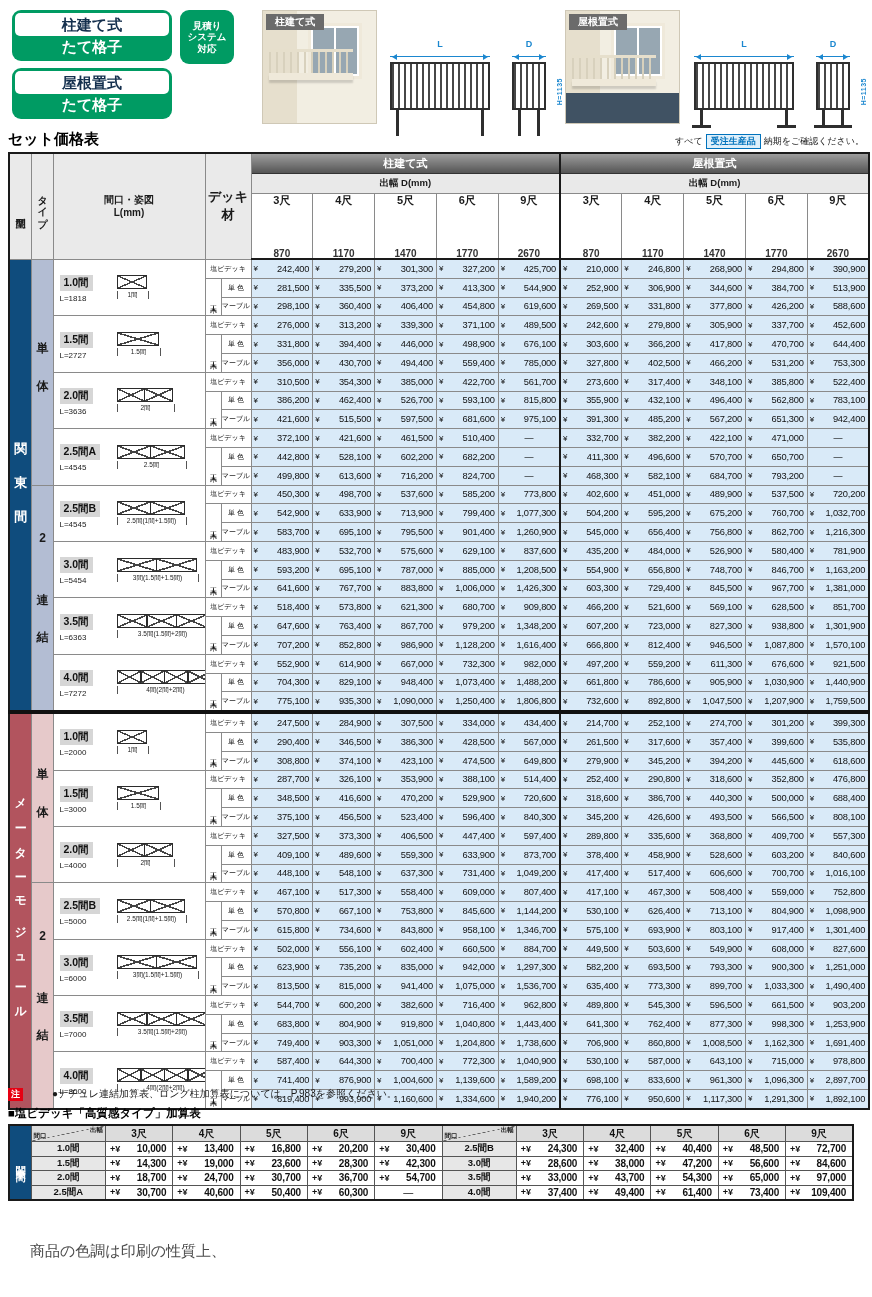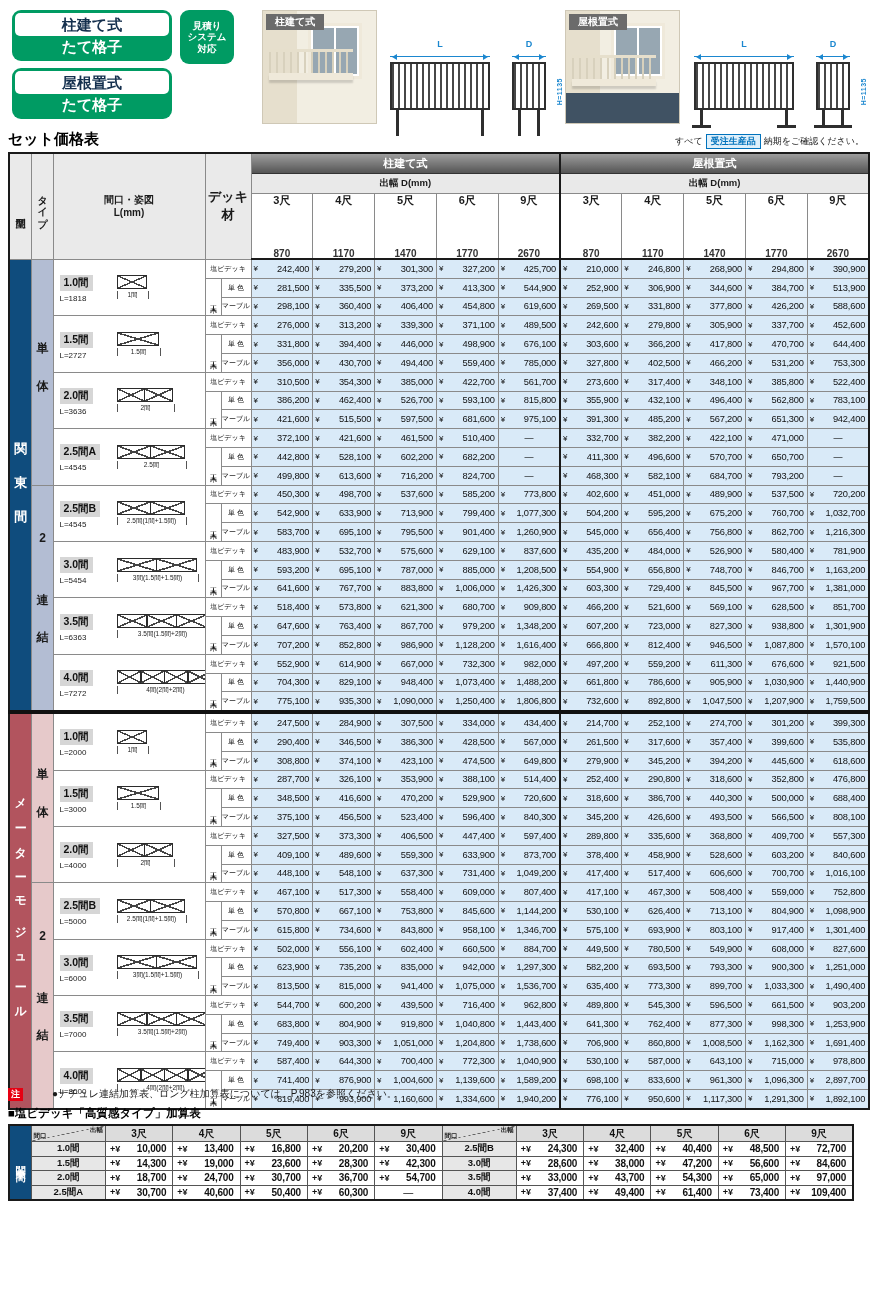--- a/index.html
+++ b/index.html
@@ -2755,21 +2755,21 @@
           </td>
           <td class="price bt2 thickL2">
             <div class="cellin">
               <span class="yen">¥</span>
               <span class="val">449,500</span>
             </div>
           </td>
           <td class="price bt2">
             <div class="cellin">
               <span class="yen">¥</span>
-              <span class="val">780,500</span>
+              <span class="val">503,600</span>
             </div>
           </td>
           <td class="price bt2">
             <div class="cellin">
               <span class="yen">¥</span>
               <span class="val">549,900</span>
             </div>
           </td>
           <td class="price bt2">
             <div class="cellin">
@@ -2934,21 +2934,21 @@
           </td>
           <td class="price bt2">
             <div class="cellin">
               <span class="yen">¥</span>
               <span class="val">600,200</span>
             </div>
           </td>
           <td class="price bt2">
             <div class="cellin">
               <span class="yen">¥</span>
-              <span class="val">439,500</span>
+              <span class="val">382,600</span>
             </div>
           </td>
           <td class="price bt2">
             <div class="cellin">
               <span class="yen">¥</span>
               <span class="val">716,400</span>
             </div>
           </td>
           <td class="price bt2">
             <div class="cellin">
@@ -3606,15 +3606,16 @@
               <span class="pfx">+¥</span>
               <span class="av">109,400</span>
             </div>
           </td>
         </tr>
       </tbody>
   </table>
 
   <div class="footer">
     <div class="foot-left">
+      <div>商品の色調は印刷の性質上、</div>
     </div>
   </div>
 </div>
 
 </body></html>

